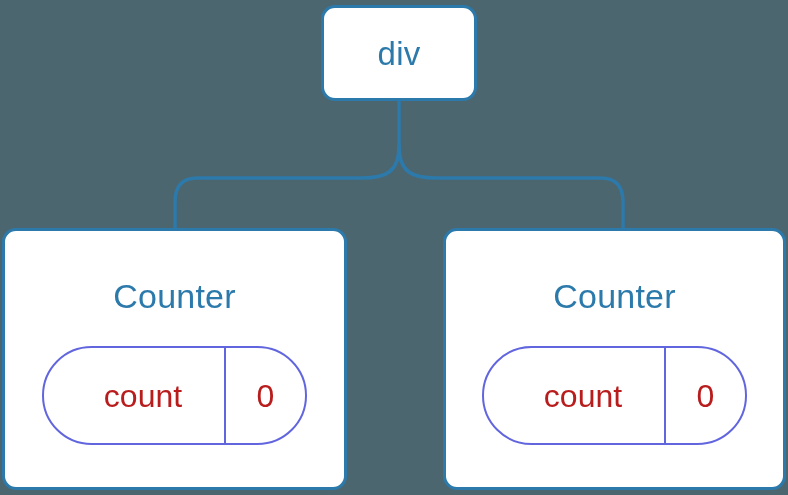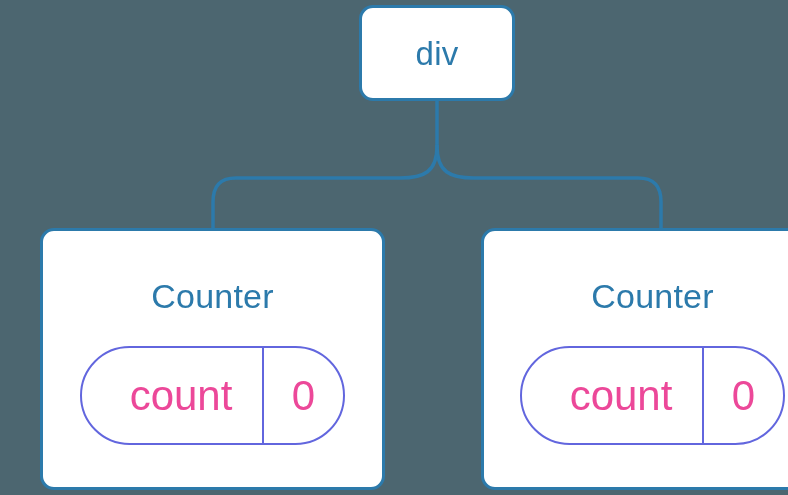--- a/index.html
+++ b/index.html
@@ -11,21 +11,20 @@
     height: 495px;
     background: #4c6670;
     font-family: "Liberation Sans", sans-serif;
     overflow: hidden;
   }
 
   #stage {
     position: relative;
     width: 724px;
     height: 495px;
-    margin-left: 38px;
   }
 
   
   #connectors {
     position: absolute;
     left: 0;
     top: 0;
     width: 788px;
     height: 495px;
     pointer-events: none;
@@ -89,22 +88,22 @@
     overflow: hidden;
   }
   .state-pill-left  { width: 265px; }
   .state-pill-right { width: 265px; }
 
   .pill-key,
   .pill-value {
     display: flex;
     align-items: center;
     justify-content: center;
-    color: #ec4899;
-    font-size: 42px;
+    color: #b91c1c;
+    font-size: 32px;
     line-height: 1;
     box-sizing: border-box;
   }
   .pill-key {
     flex: 0 0 180px;
     padding-left: 18px;
   }
   .pill-divider {
     flex: 0 0 2px;
     background: #6266de;

